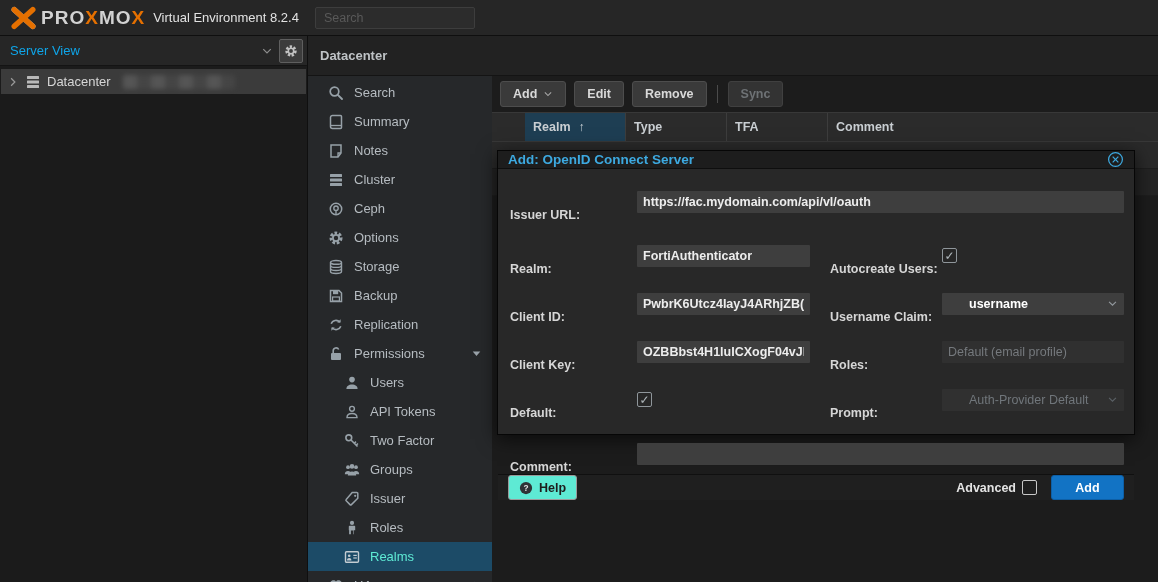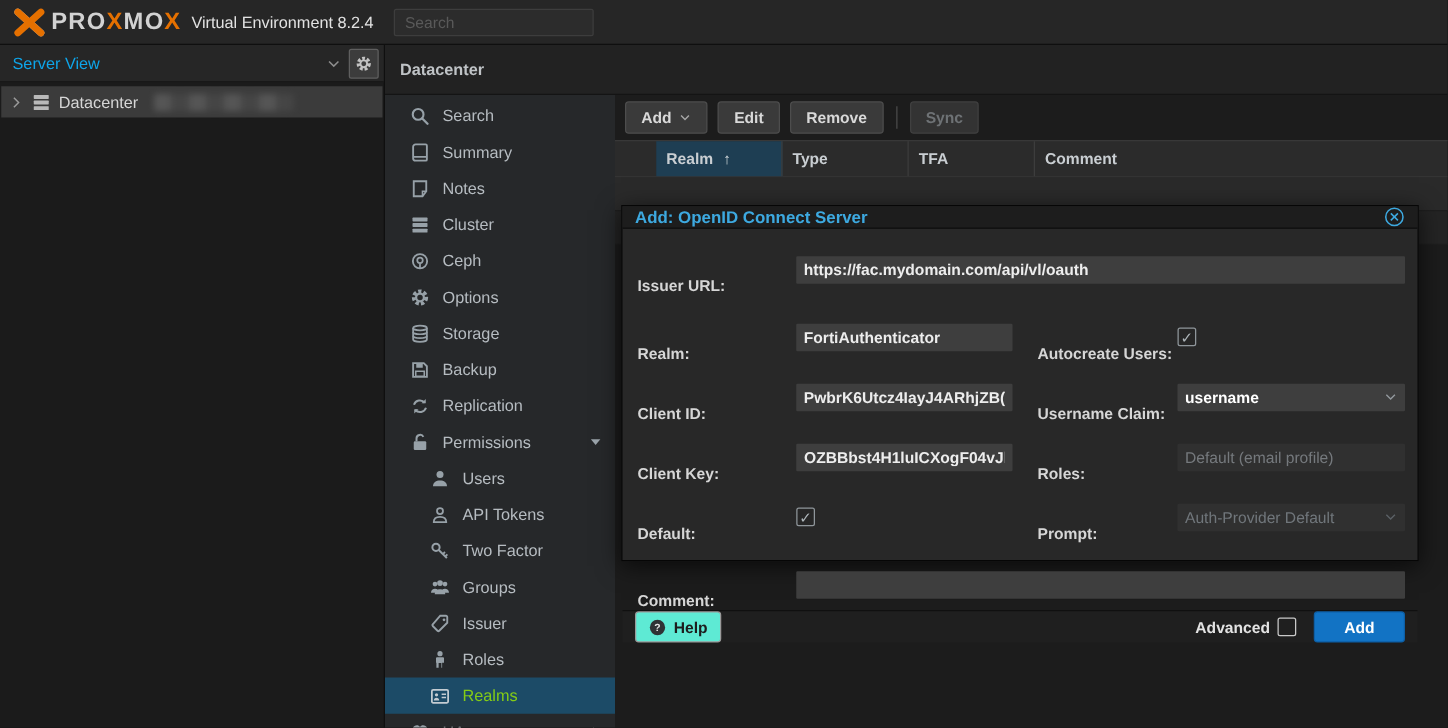--- a/index.html
+++ b/index.html
@@ -42,21 +42,21 @@
   .breadcrumb { height:40px; background:#222; border-bottom:1px solid #141414; display:flex;
     align-items:center; padding-left:12px; font-weight:600; color:#bfc3c6; }
   .main-body { display:flex; height:506px; }
 
   
   .sidebar { width:184px; background:#26282a; overflow:hidden; padding-top:2px; }
   .m-item { height:29px; display:flex; align-items:center; gap:10px; padding:0 10px 0 20px;
     color:#b6bcc1; font-size:13px; cursor:pointer; }
   .m-item .ic { color:#97a1a8; }
   .m-item.ind { padding-left:36px; }
-  .m-item.sel { background:#1c4b67; color:#84cc16; }
+  .m-item.sel { background:#1c4b67; color:#5eead4; }
   .m-item.sel .ic { color:#c3ccd2; }
   .m-item .caret { margin-left:auto; width:11px; height:11px; flex-basis:11px; color:#9aa3aa; }
 
   
   .content { flex:1; position:relative; background:#1c1c1c; }
   .toolbar { height:36px; display:flex; align-items:center; gap:8px; padding-left:8px; }
   .tbtn { height:26px; padding:0 12px; background:#3a3a3a; border:1px solid #4d4d4d; border-radius:3px;
     color:#d9d9d9; font-size:12.5px; font-weight:600; display:flex; align-items:center; gap:6px;
     font-family:inherit; cursor:pointer; }
   .tbtn .chev { width:10px; height:10px; fill:none; stroke:#a7a7a7; stroke-width:1.8; }
@@ -66,39 +66,39 @@
   .th { display:flex; align-items:center; padding-left:8px; border-right:1px solid #3d3d3d;
     color:#c9ced2; font-size:12.5px; font-weight:600; width:101px; cursor:pointer; }
   .th:last-child { flex:1; border-right:none; }
   .th.sorted { background:#1e3e53; }
   .th .arrow { margin-left:8px; color:#cfd6da; font-size:12px; }
   .rowstripes { position:absolute; left:0; right:0; top:66px; }
   .trow { height:27px; background:#2a2a2a; border-bottom:1px solid #1e1e1e; }
   .trow.alt { background:#242424; }
 
   
-  .dialog { position:absolute; left:497px; top:164px; width:638px; height:285px; background:#282828;
+  .dialog { position:absolute; left:497px; top:150px; width:638px; height:285px; background:#282828;
     border:1px solid #060606; box-shadow:0 4px 18px rgba(0,0,0,.65); z-index:10; display:flex; flex-direction:column; }
   .dlg-title { height:33px; background:#1d1d1d; border-bottom:1px solid #0e0e0e; display:flex;
     align-items:center; padding:0 10px; }
   .dlg-title .t { color:#3da9e0; font-size:13.5px; font-weight:600; }
   .dlg-close { margin-left:auto; width:17px; height:17px; color:#3da9e0; cursor:pointer;
     fill:none; stroke:currentColor; stroke-width:1.3; }
   .dlg-body { flex:1; padding:12px 10px 0 12px; }
   .frow { display:flex; align-items:center; }
   .flabel { width:127px; flex:0 0 127px; color:#d6d6d6; font-size:12.5px; font-weight:600;margin-top:27px; }
   .txt { height:22px; background:#3e3e3e; border:none; border-radius:1px; color:#ededed; font-weight:600;
     font-size:12.5px; padding:0 6px; font-family:inherit; outline:none; width:100%; }
   .txt::placeholder { color:#75797d; font-weight:400; }
   .txt.dis { background:#303030; }
   .fgrid { margin-top:13px; display:grid; grid-template-columns:127px 173px 20px 112px 1fr;
     row-gap:7px; align-items:center; }
   .selbox { height:22px; background:#3e3e3e; border-radius:1px; display:flex; align-items:center;
     padding:0 6px; cursor:pointer; }
-  .selbox .sv { color:#fff; font-weight:700; font-size:12.5px; }
+  .selbox .sv { color:#fff; font-weight:700; font-size:12.5px;margin-left:21px; }
   .selbox .chev { margin-left:auto; width:11px; height:11px; fill:none; stroke:#93999e; stroke-width:1.6; }
   .selbox.dis { background:#303030; cursor:default; }
   .selbox.dis .sv { color:#70767b; font-weight:400; }
   .selbox.dis .chev { stroke:#5b6166; }
   .cb { width:15px; height:15px; border:1px solid #8f969b; border-radius:2px; background:#262626;
     display:inline-flex; align-items:center; justify-content:center; cursor:pointer; }
   .cb.checked::after { content:"✓"; font-size:12px; line-height:1; color:#aeb6ba; }
   .cb.light { border-color:#c9c9c9; background:transparent; }
   .crow { margin-top:13px; display:flex; align-items:center; }
   .dlg-footer { height:37px; background:#1f1f1f; border-top:1px solid #101010; display:flex;

